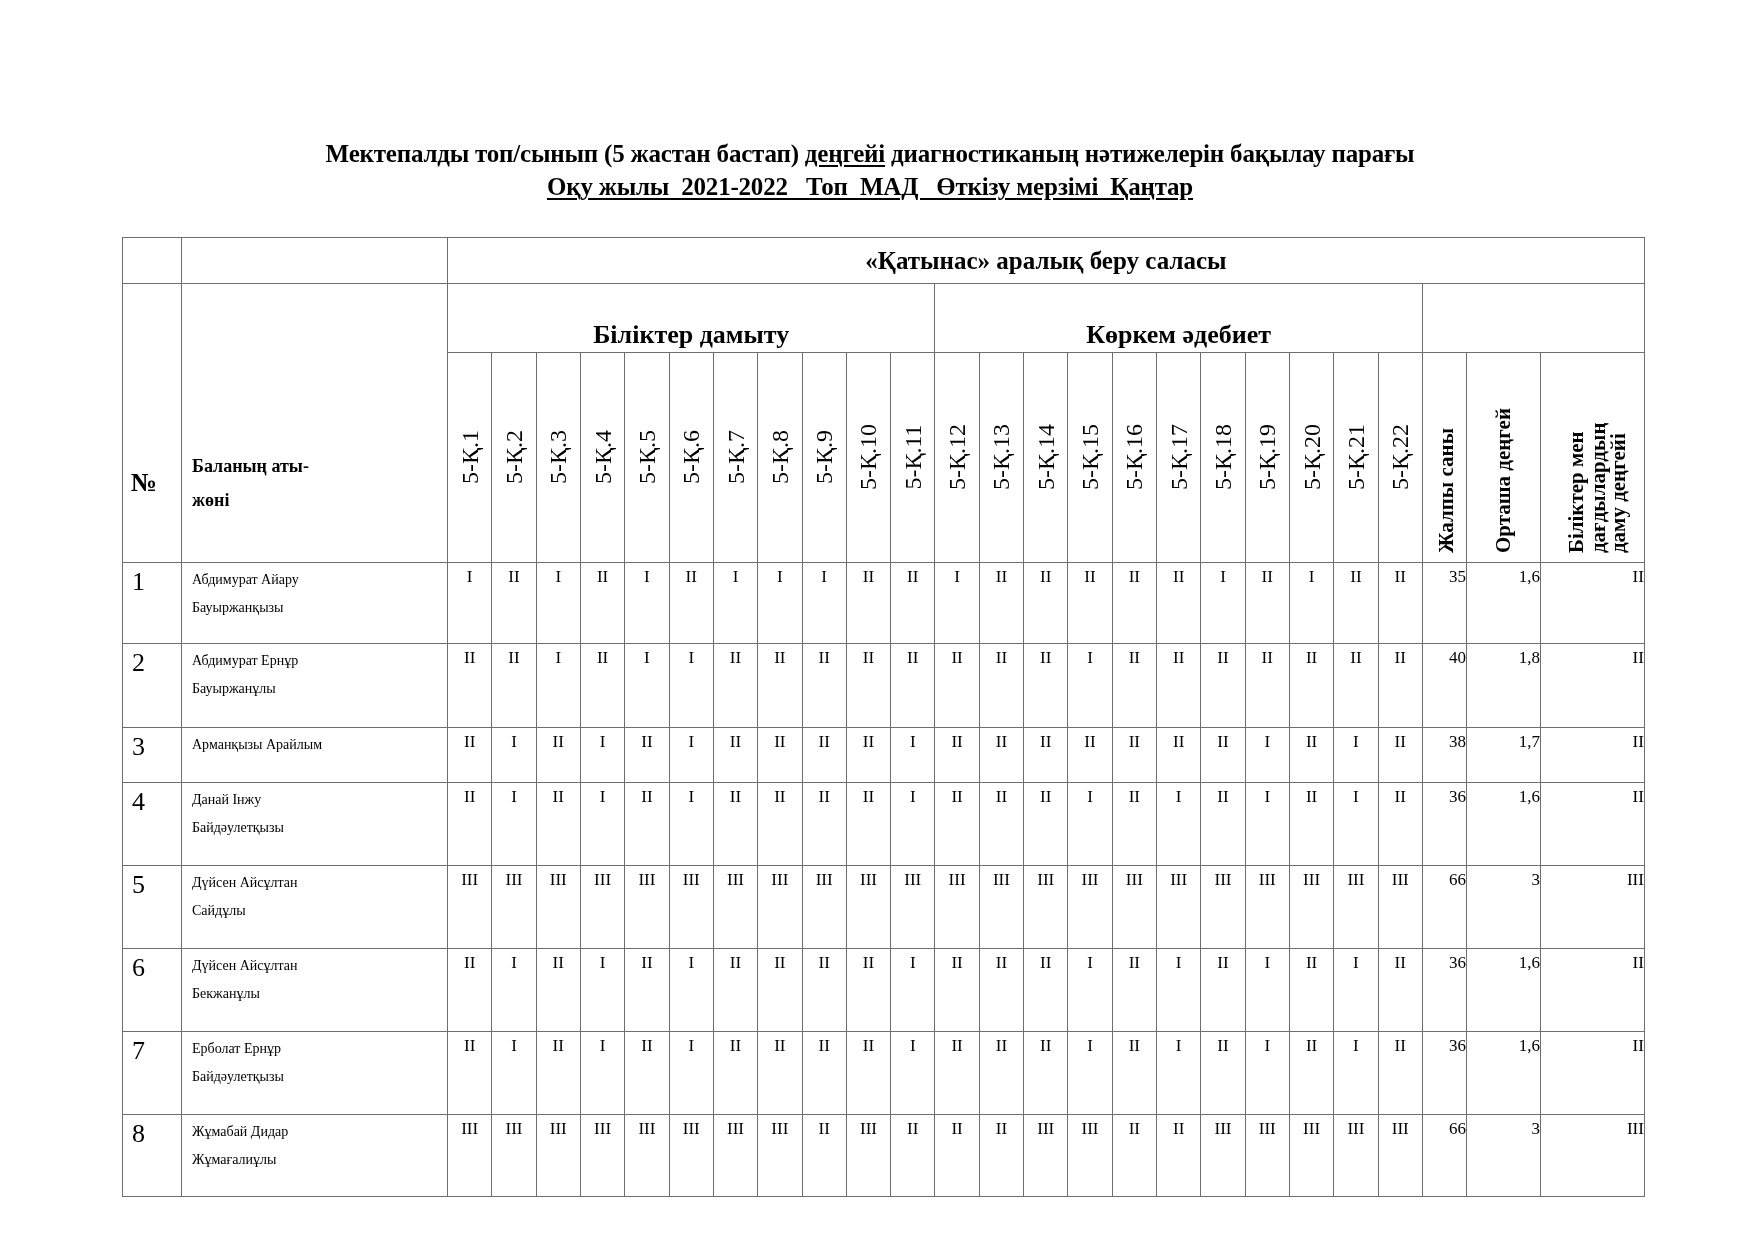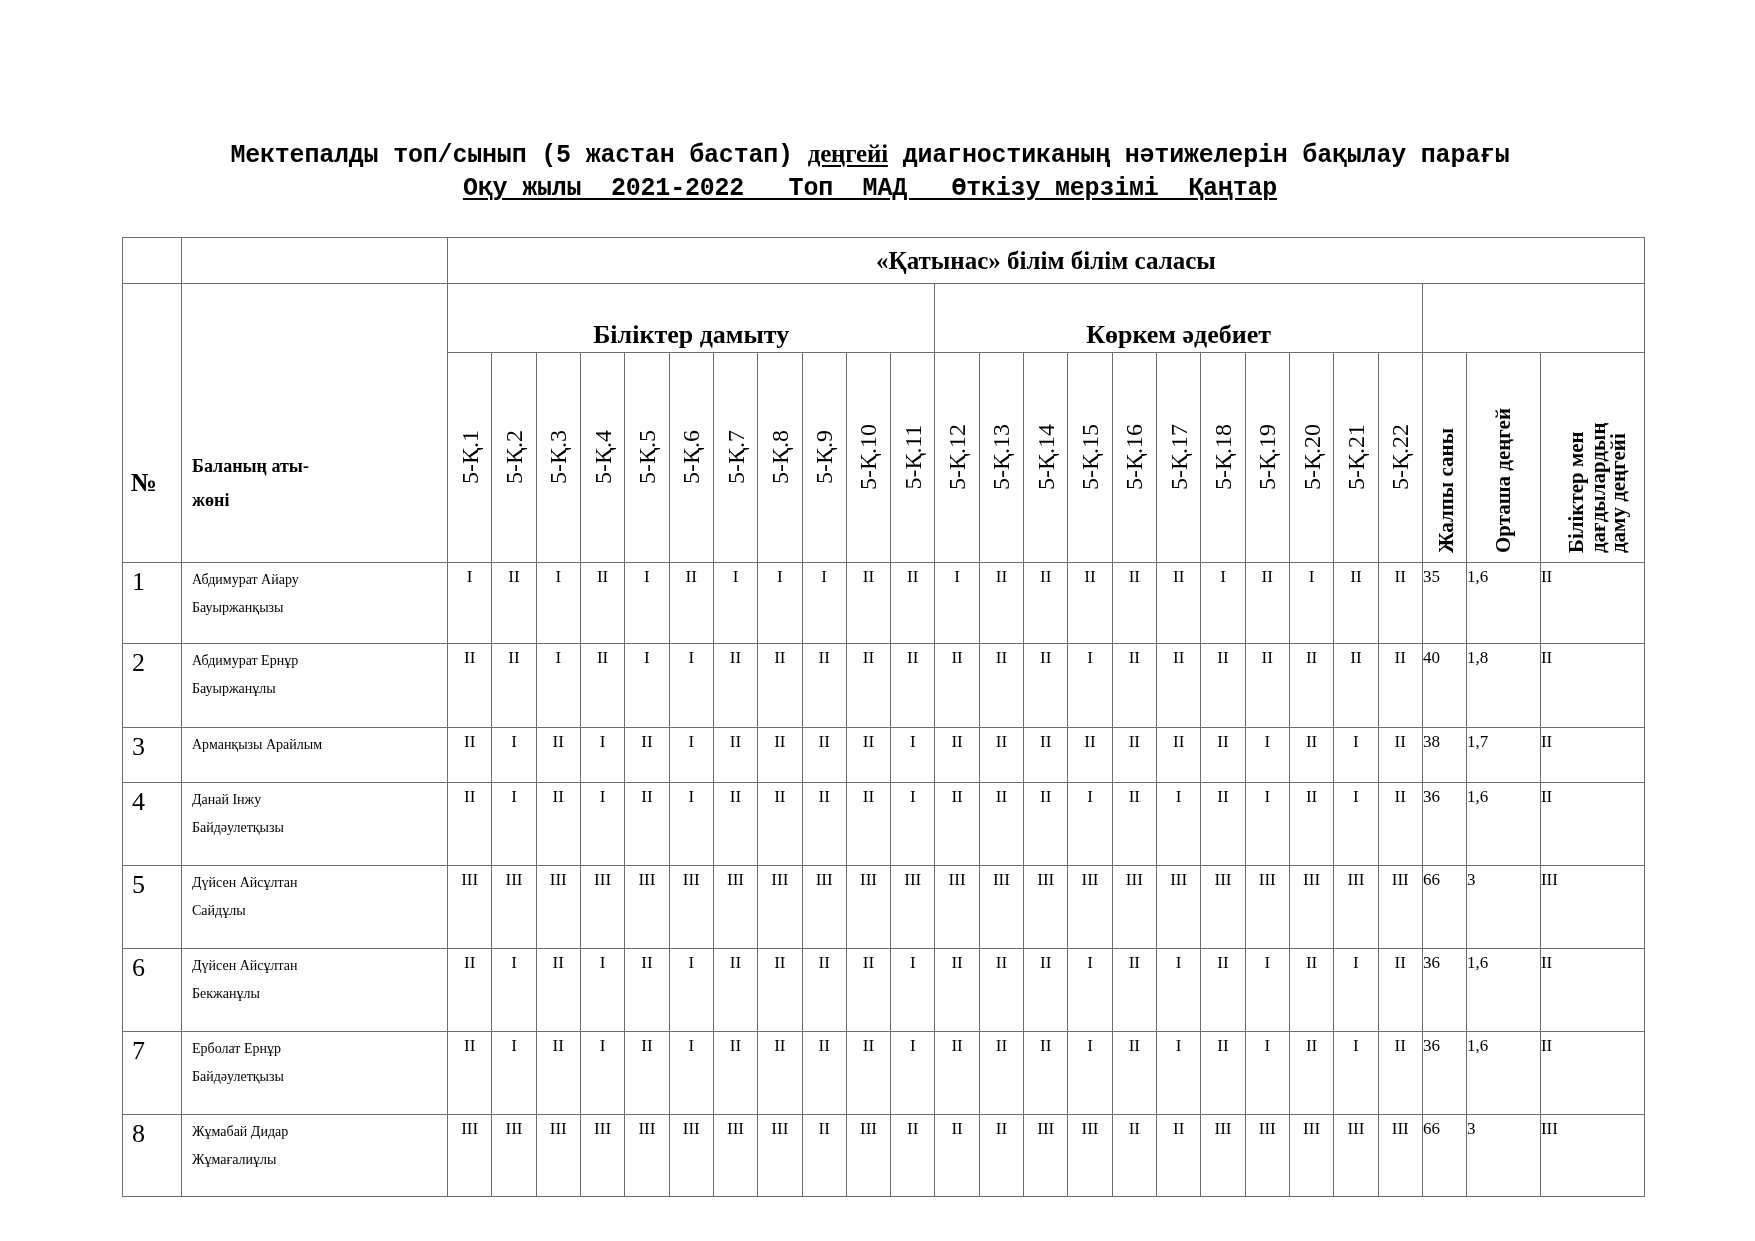--- a/index.html
+++ b/index.html
@@ -3,36 +3,36 @@
 <meta charset="utf-8">
 <style>
   html, body { margin:0; padding:0; background:#ffffff; }
   body { width:1755px; height:1241px; position:relative; overflow:hidden;
          font-family:"Liberation Serif", "DejaVu Serif", serif; color:#000; }
   .title { position:absolute; left:0; width:1740px; text-align:center; font-weight:bold;
            font-size:25px; letter-spacing:-0.2px; white-space:nowrap; }
   .title1 { top:140px; }
   .title2 { top:173px; }
   .u { text-decoration:underline; text-decoration-thickness:2px; text-underline-offset:3px; }
-  .sp { white-space:pre;font-family:Liberation Mono, monospace; }
+  .sp { white-space:pre; }
   table.sheet { position:absolute; left:122px; top:237px; border-collapse:collapse; table-layout:fixed; }
   table.sheet td { border:1.5px solid #6e6e6e; padding:0; vertical-align:top; overflow:hidden; }
   .hdr-area { font-weight:bold; font-size:25px; text-align:center; vertical-align:middle !important; }
   .hdr-sub { font-weight:bold; font-size:26px; text-align:center; vertical-align:bottom !important; padding-bottom:2px !important; }
   .num-h { font-weight:bold; font-size:26px; vertical-align:middle !important; padding-left:8px !important; padding-top:120px !important;}
   .name-h { font-weight:bold; font-size:18px; vertical-align:middle !important; padding-left:10px !important; padding-top:120px !important; line-height:34px; }
   .rot-wrap { position:relative; height:208px; }
   .rot { position:absolute; left:50%; top:50%; transform:translate(-50%,-50%) rotate(-90deg);
          white-space:nowrap; font-size:24px; }
   .rot-b { position:absolute; left:50%; bottom:8px; transform-origin:left bottom;
            white-space:nowrap; font-size:21px; font-weight:bold; line-height:20px; }
   .row-no { font-size:26px; padding-left:9px !important; padding-top:4px !important; }
   .name { font-size:14px; padding-left:10px !important; padding-top:3px !important; line-height:28px; }
   .g { font-size:17px; text-align:center; padding-top:4px !important; font-family:"Liberation Serif", serif; }
-  .v { font-size:17px; text-align:left; padding-top:4px !important; }
+  .v { font-size:17px; text-align:right; padding-top:4px !important; }
 </style>
 </head>
 <body>
 
 <div class="title title1"><span class="sp">Мектепалды топ/сынып (5 жастан бастап) </span><span class="u">деңгейі</span><span class="sp"> диагностиканың нәтижелерін бақылау парағы</span></div>
 <div class="title title2"><span class="u sp">Оқу жылы  2021-2022   Топ  МАД   Өткізу мерзімі  Қаңтар</span></div>
 
 <table class="sheet">
   <colgroup id="cols">
       <col style="width: 59px;">
@@ -60,21 +60,21 @@
       <col style="width: 44.3182px;">
       <col style="width: 44.3182px;">
       <col style="width: 44px;">
       <col style="width: 74px;">
       <col style="width: 104px;">
     </colgroup>
   <tbody id="tbody">
     <tr style="height:46px">
       <td></td>
       <td></td>
-      <td id="area-cell" class="hdr-area" colspan="25">«Қатынас» білім білім саласы</td>
+      <td id="area-cell" class="hdr-area" colspan="25">«Қатынас» аралық беру саласы</td>
     </tr>
     <tr style="height:69px" id="sec-row">
       <td rowspan="2" class="num-h">№</td>
       <td rowspan="2" class="name-h"><span>Баланың аты-</span><br><span>жөні</span></td>
     <td colspan="11" class="hdr-sub">Біліктер дамыту</td>
         <td colspan="11" class="hdr-sub">Көркем әдебиет</td>
         <td colspan="3"></td>
       </tr>
     <tr style="height:210px" id="crit-row">
         <td>

